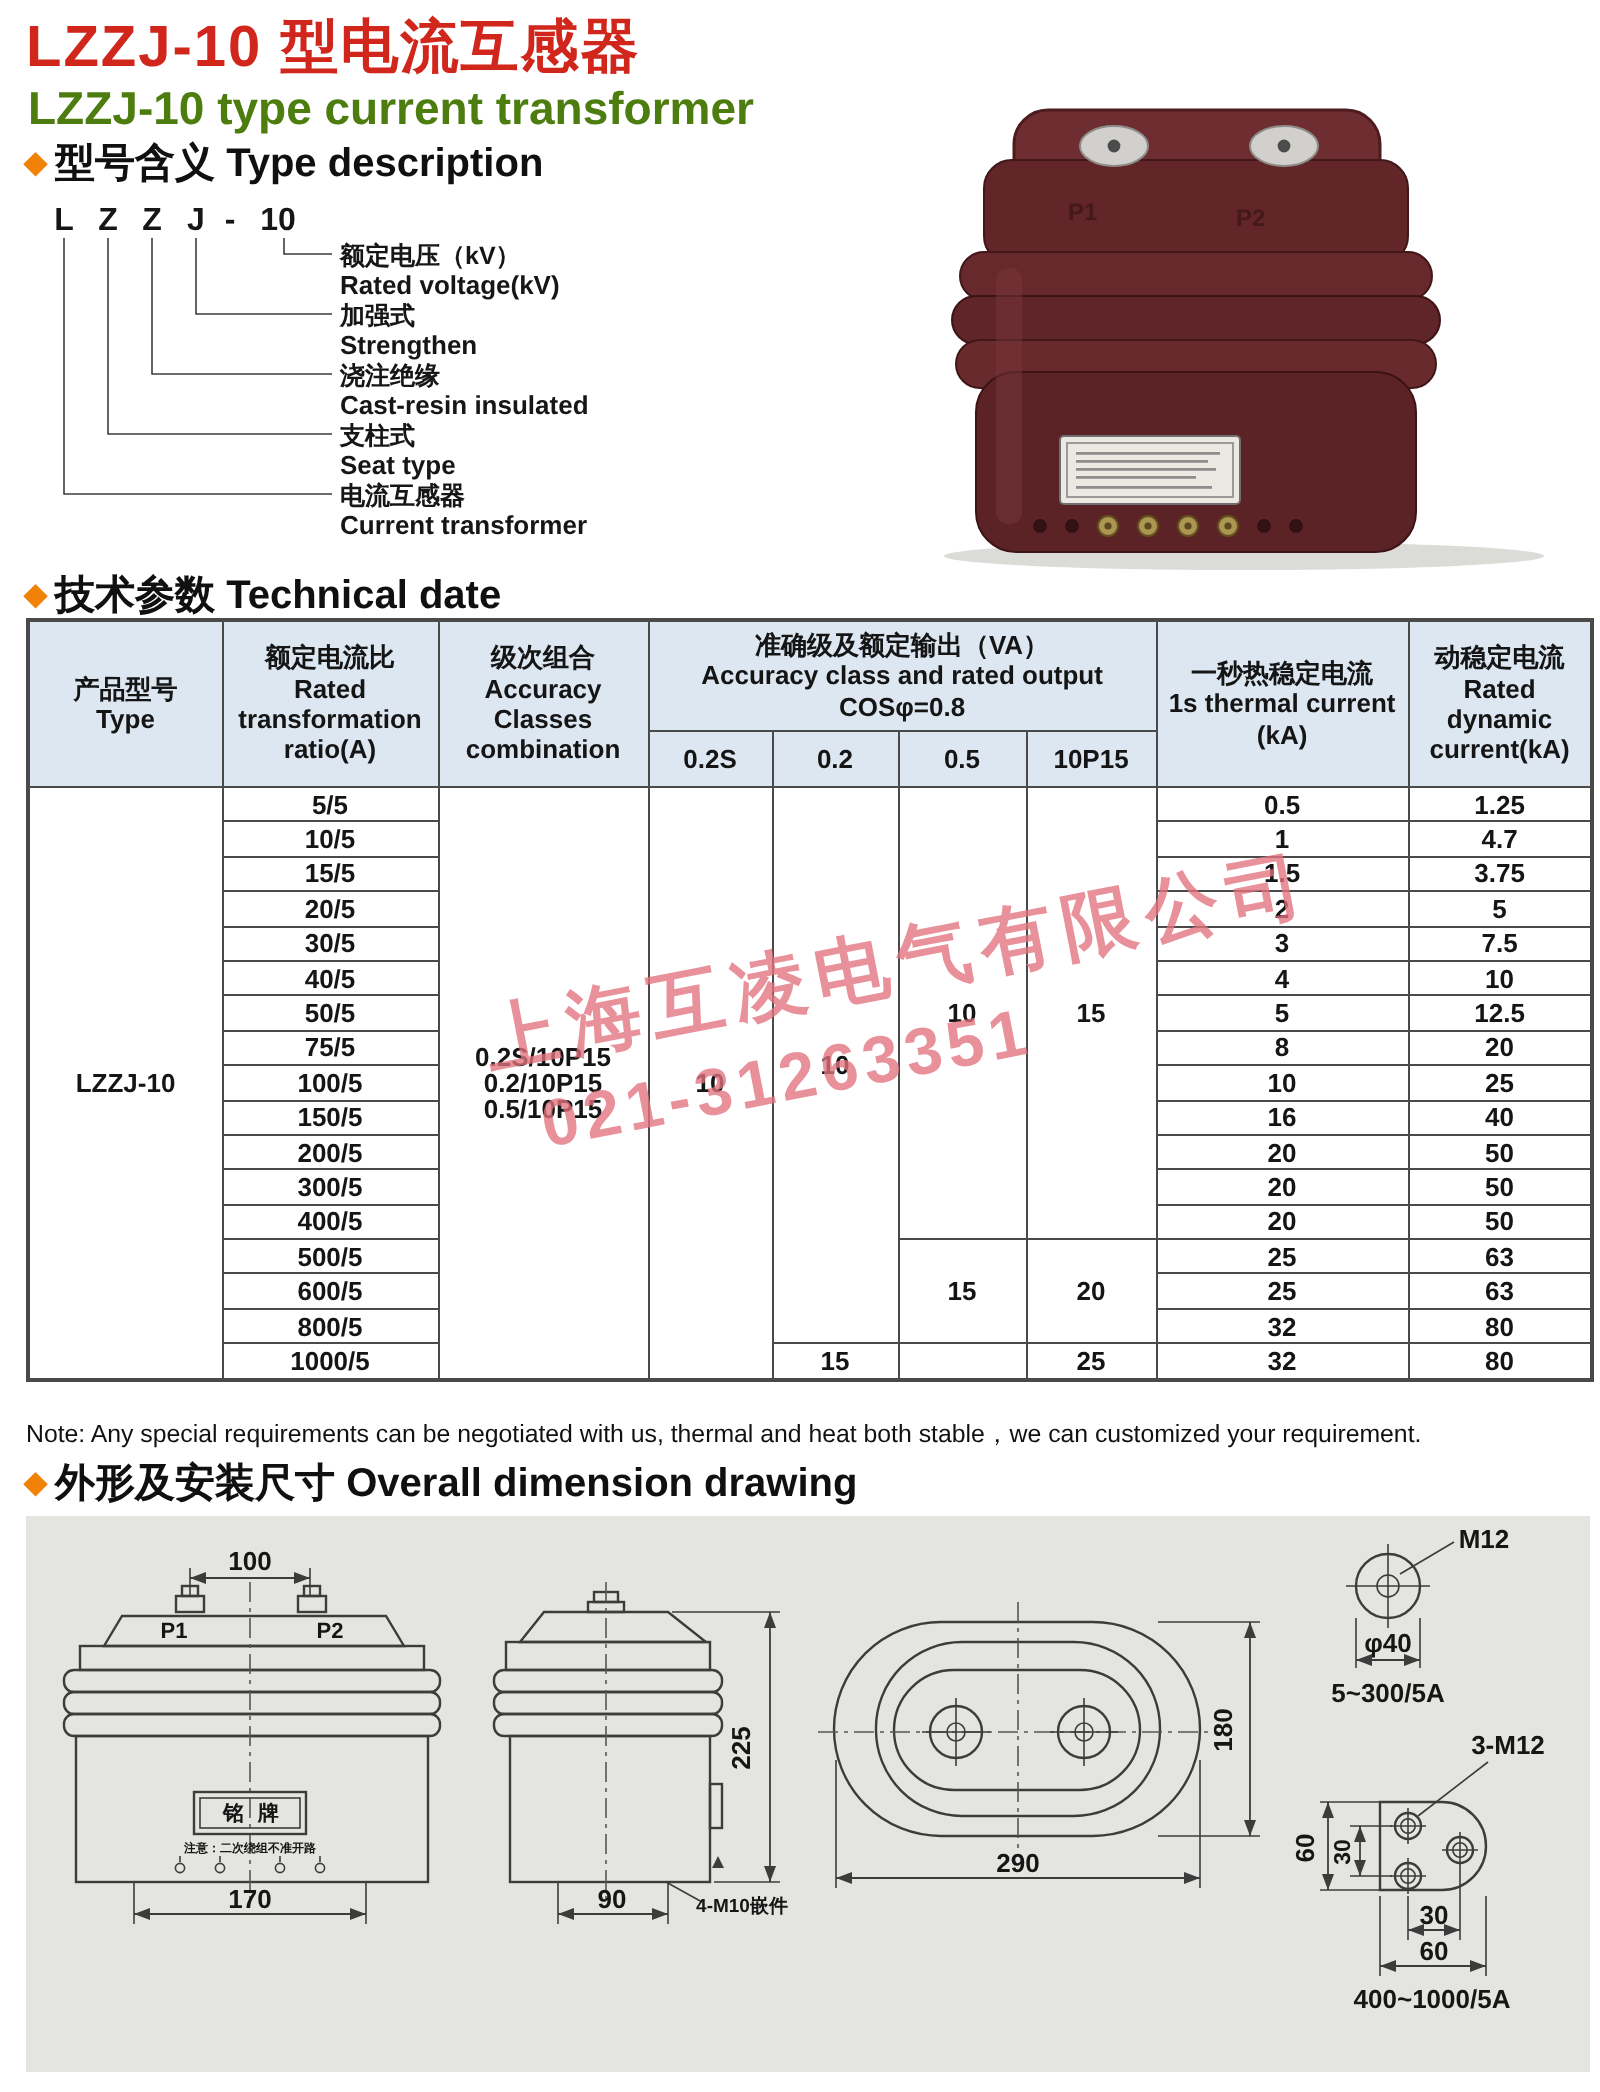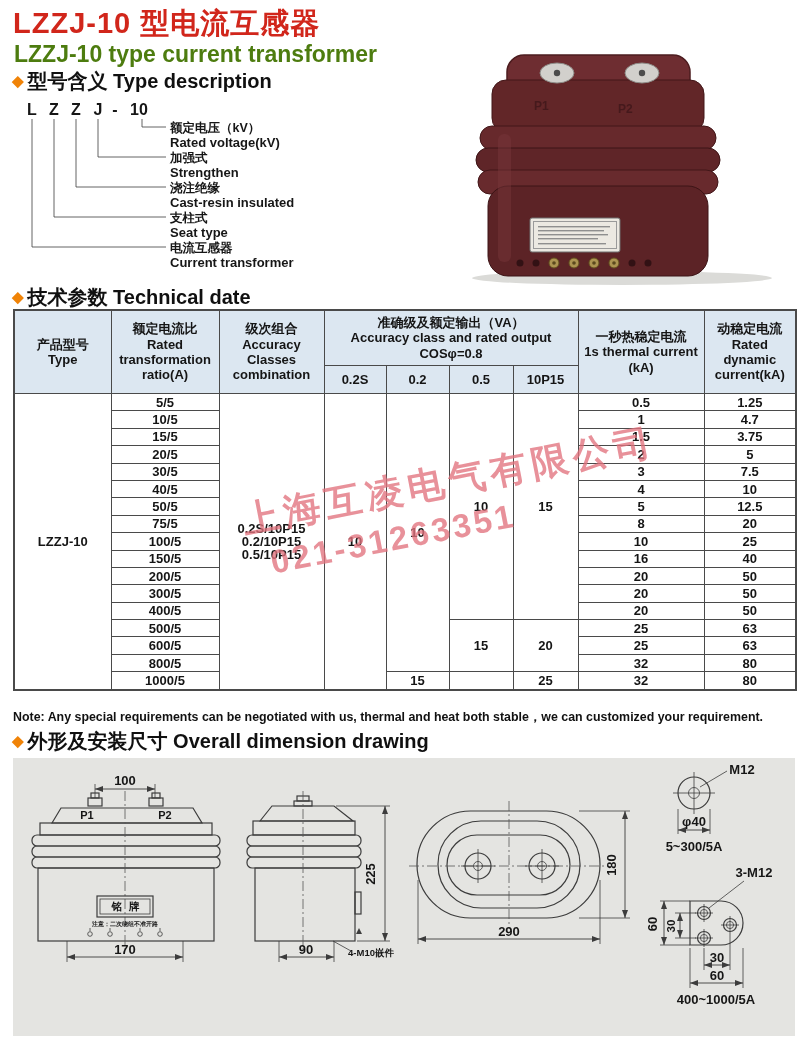--- a/index.html
+++ b/index.html
@@ -20,21 +20,21 @@
   tr.hr1 th{height:50px;} tr.hr2 th{height:23px;margin-top:34px;}
   td.combo-cell{white-space:pre-line;font-size:13.5px;line-height:1.5;}
   td.type-cell{font-size:14px;}
   td.va-top{vertical-align:top;padding-top:99px;}
   
   .watermark{left:238px;top:497px;transform:rotate(-11deg);transform-origin:left top;
      color:#e2737e;opacity:.78;font-weight:bold;z-index:5;pointer-events:none;white-space:nowrap;}
   .wm1{font-size:37px;letter-spacing:5px;}
   .wm2{font-size:33px;letter-spacing:3px;margin:2px 0 0 20px;}
   .note-zh{left:13px;top:693px;font-size:13px;font-weight:bold;white-space:nowrap;}
-  .note-en{left:13px;top:709px;font-size:12.4px;font-weight:bold;white-space:nowrap;}
+  .note-en{left:13px;top:709px;font-size:12.4px;font-weight:normal;white-space:nowrap;}
   .panel{left:13px;top:758px;width:782px;height:278px;background:#e4e4e1;}
   
   .ln{fill:none;stroke:#3c3c3c;stroke-width:1.2;}
   .lnthin{fill:none;stroke:#3c3c3c;stroke-width:0.8;}
   .ext{stroke:#3c3c3c;stroke-width:0.8;fill:none;}
   .dim{stroke:#3c3c3c;stroke-width:0.9;fill:none;marker-start:url(#mA);marker-end:url(#mA);}
   .cl{stroke:#555;stroke-width:0.8;stroke-dasharray:10 3 2 3;fill:none;}
   .dt{font:bold 13px "Liberation Sans",sans-serif;fill:#161616;text-anchor:middle;}
   .dts{font:bold 9.5px "Liberation Sans",sans-serif;fill:#161616;text-anchor:middle;}
   .npt{font:bold 10.5px "Liberation Sans",sans-serif;fill:#161616;text-anchor:middle;letter-spacing:7px;}

